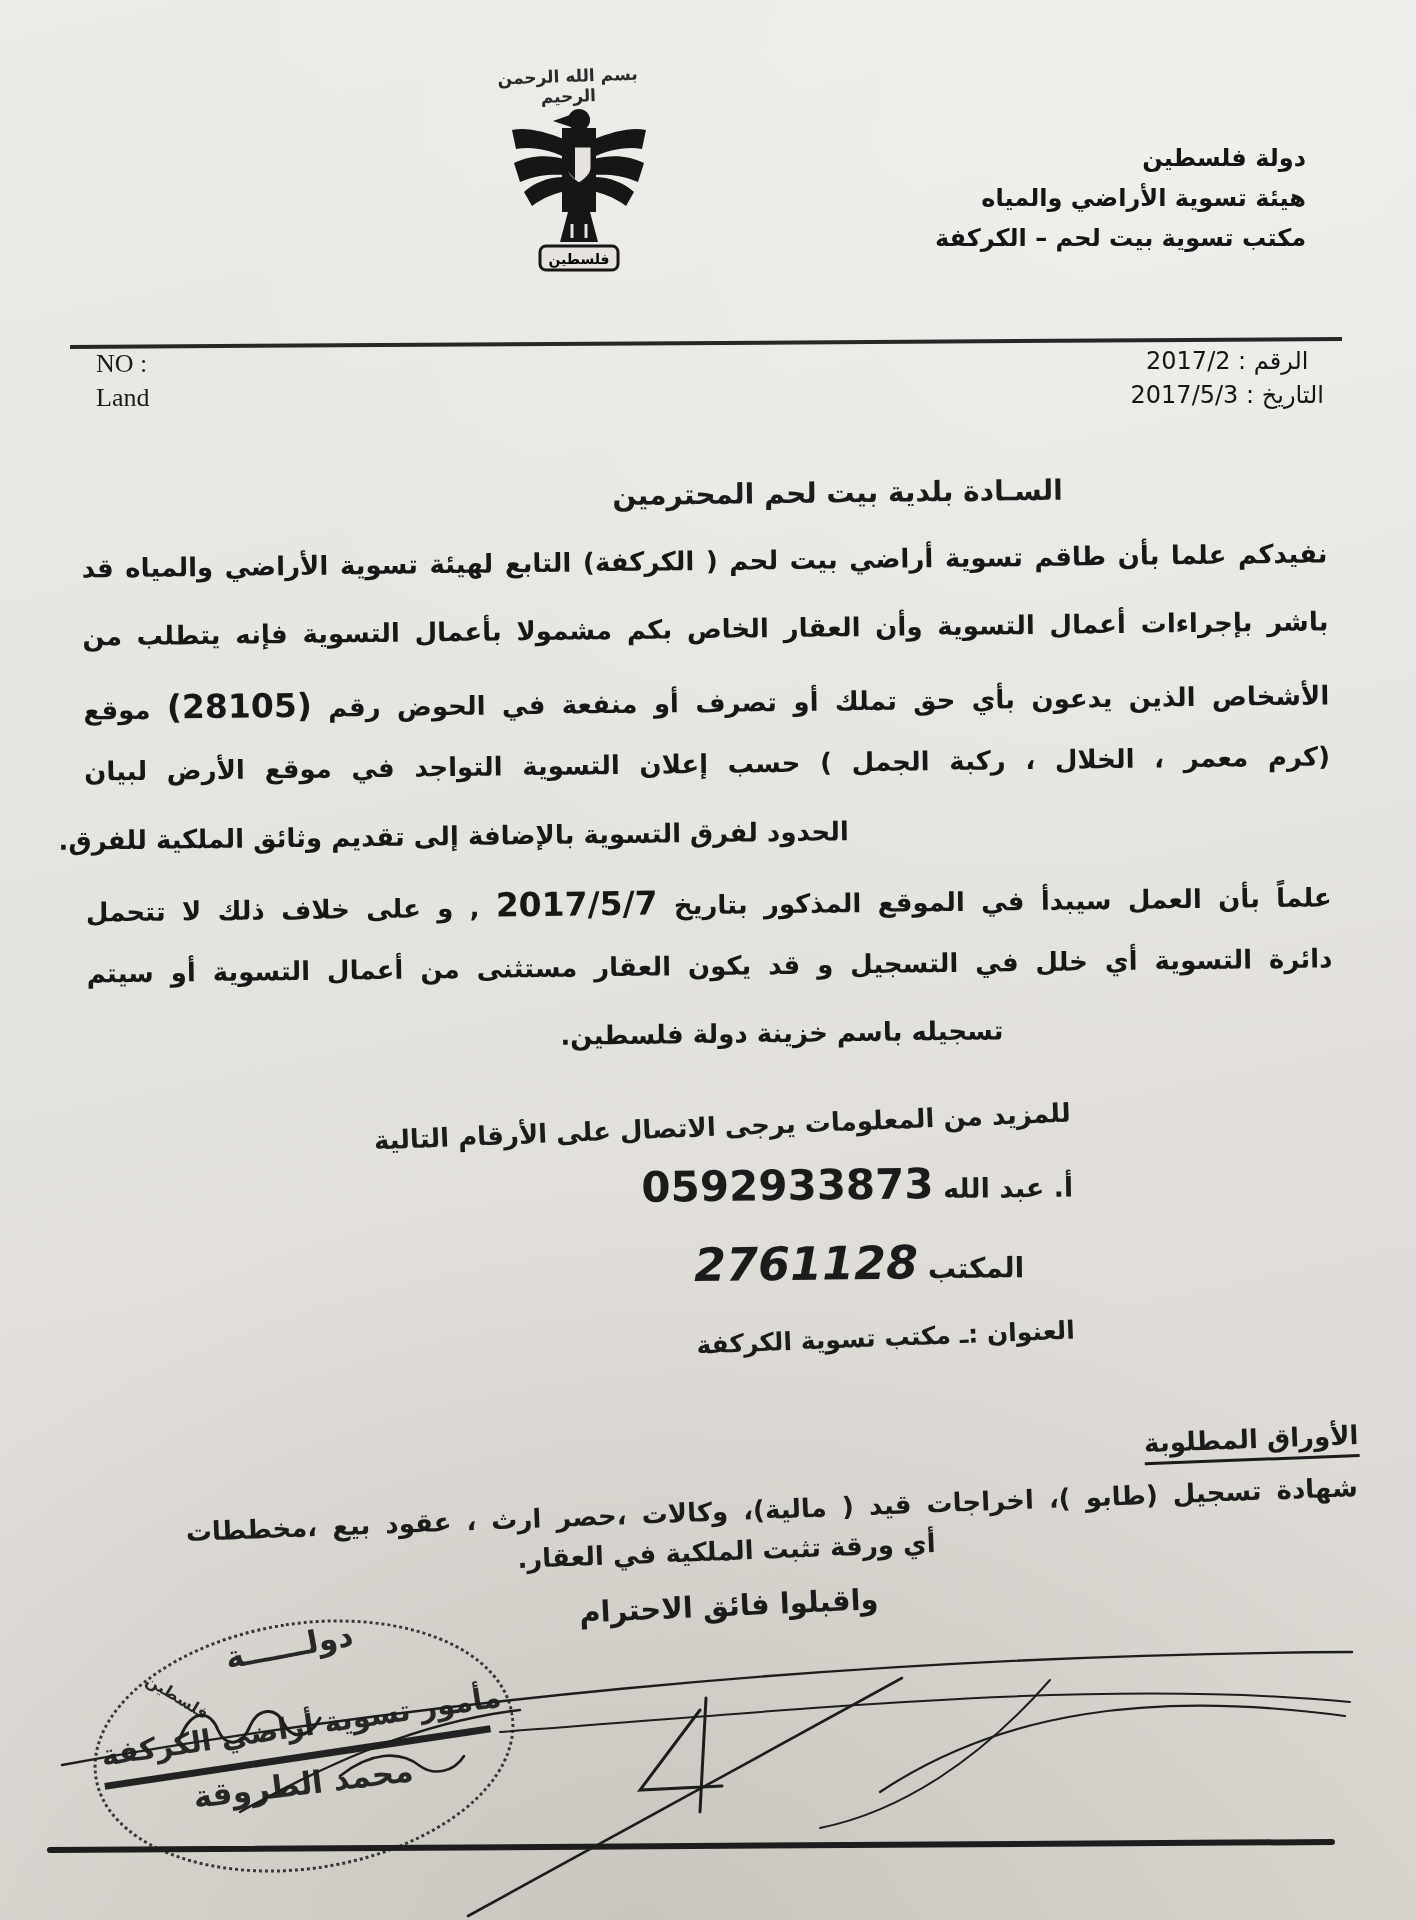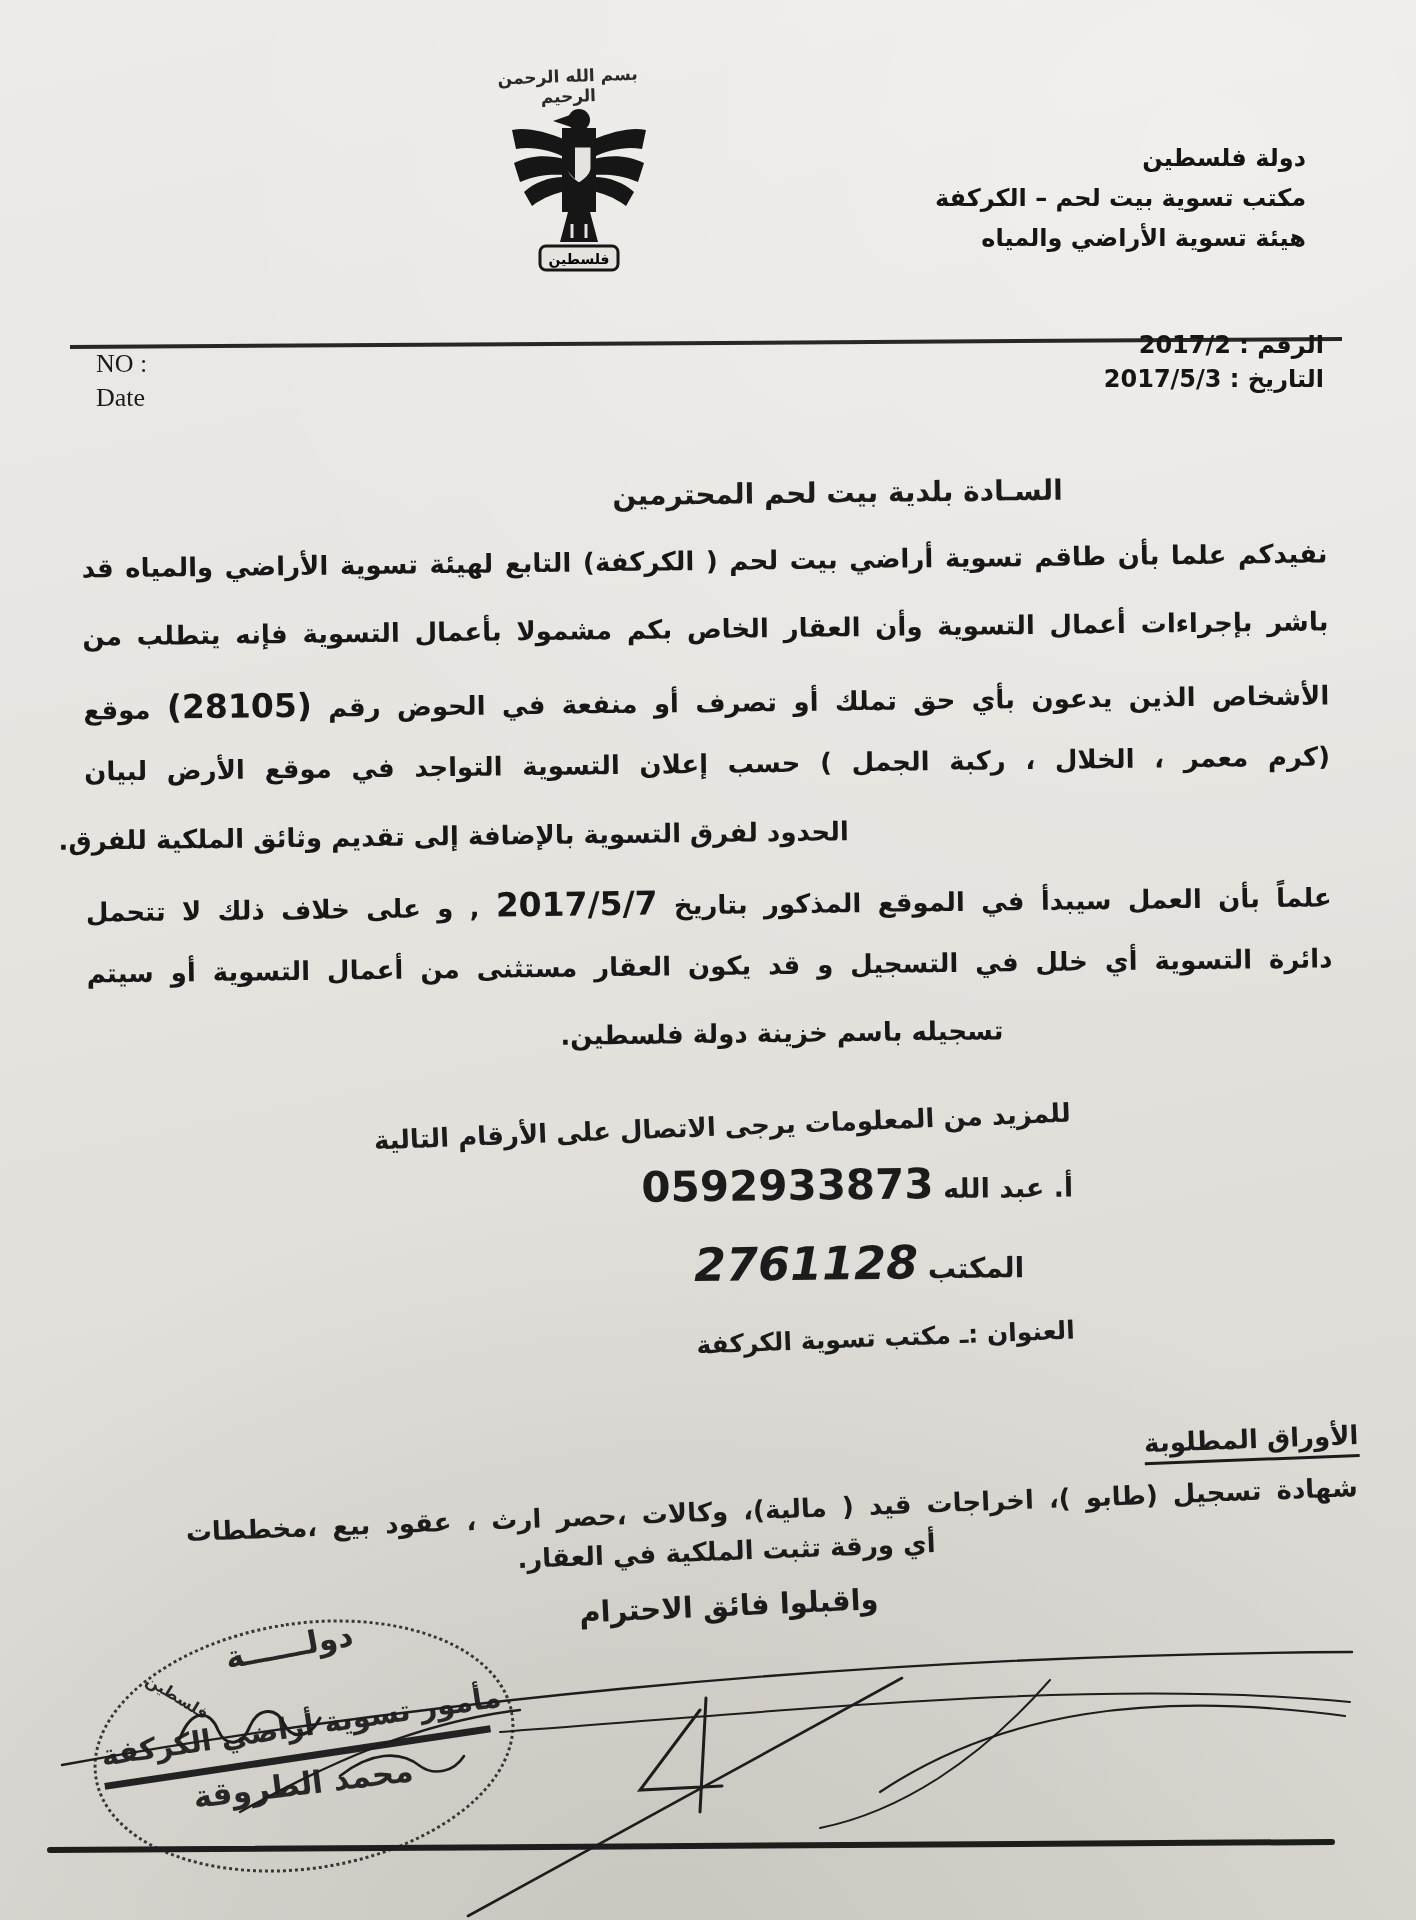--- a/index.html
+++ b/index.html
@@ -26,21 +26,21 @@
     font-size:23px;line-height:41px;color:#161616;}
   .hdr-ar{left:828px;top:138px;width:478px;
     font-size:24px;font-weight:700;line-height:40px;color:#151515;}
   .emblem{left:498px;top:104px;width:162px;height:172px;}
 
   
   .rule{left:70px;top:341px;width:1272px;height:4px;background:#161616;
     transform:rotate(-.35deg);opacity:.92;}
   .ref-en{left:96px;top:347px;font-family:"Liberation Serif",serif;
     font-weight:400;font-size:26px;line-height:34px;color:#1a1a1a;}
-  .ref-ar{right:92px;top:328px;text-align:right;font-weight:700;
+  .ref-ar{right:92px;top:344px;text-align:center;font-weight:400;
     font-size:24px;line-height:34px;color:#151515;}
 
   
   .bodywrap{position:absolute;inset:0;transform:rotate(-.7deg);transform-origin:700px 760px;}
   .salutation{right:350px;top:478px;font-size:28px;font-weight:700;}
   .bline{left:84px;width:1246px;direction:rtl;font-size:26px;font-weight:700;
     text-align:justify;text-align-last:justify;color:#171717;}
   .p1{top:546px;} .p2{top:614px;} .p3{top:681px;} .p4{top:749px;}
   .p6{top:883px;} .p7{top:951px;}
   .p5{left:auto;width:auto;right:568px;top:818px;text-align:right;text-align-last:auto;white-space:nowrap;}
@@ -116,28 +116,28 @@
     <path d="M62,42 h9 v33 c-5,-5 -9,-9 -9,-13 z" fill="#161616"></path>
     <line x1="68" y1="120" x2="68" y2="134" stroke="#e6e3de" stroke-width="3"></line>
     <line x1="82" y1="120" x2="82" y2="134" stroke="#e6e3de" stroke-width="3"></line>
 
     <rect x="36" y="142" width="78" height="24" rx="6" fill="#e6e3de" stroke="#161616" stroke-width="3"></rect>
     <text x="75" y="160" text-anchor="middle" font-size="14" font-weight="bold">فلسطين</text>
   </svg>
 
   <div class="abs hdr-ar ar">
     <div>دولة فلسطين</div>
+    <div>هيئة تسوية الأراضي والمياه</div>
     <div>مكتب تسوية بيت لحم – الكركفة</div>
-    <div>هيئة تسوية الأراضي والمياه</div>
   </div>
 
   <div class="abs rule"></div>
   <div class="abs ref-en">
     <div>NO :</div>
-    <div>Date</div>
+    <div>Land</div>
   </div>
   <div class="abs ref-ar ar">
     <div>الرقم : 2017/2</div>
     <div>التاريخ : 2017/5/3</div>
   </div>
 
   <div class="bodywrap">
     <div class="abs salutation ar nw">السـادة بلدية بيت لحم المحترمين</div>
     <div class="abs bline p1">نفيدكم علما بأن طاقم تسوية أراضي بيت لحم ( الكركفة) التابع لهيئة تسوية الأراضي والمياه قد</div>
     <div class="abs bline p2">باشر بإجراءات أعمال التسوية وأن العقار الخاص بكم مشمولا بأعمال التسوية  فإنه يتطلب من</div>

